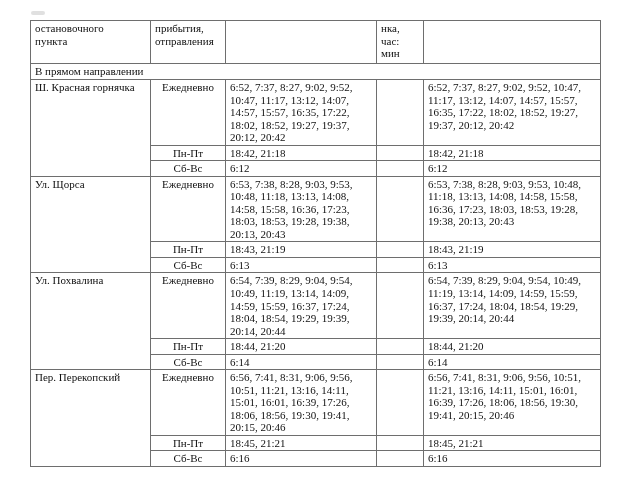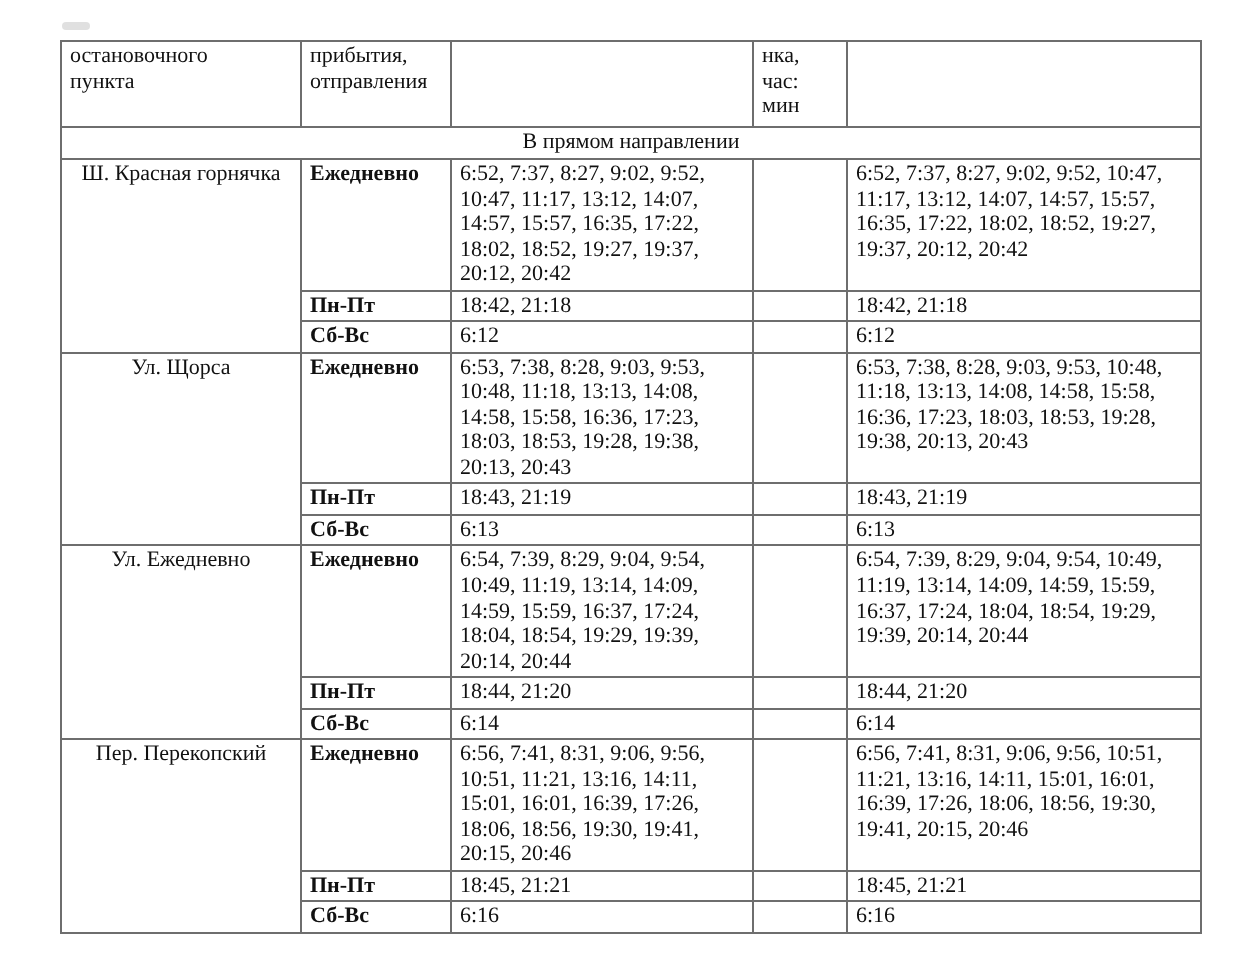--- a/index.html
+++ b/index.html
@@ -48,28 +48,27 @@
   col.w2 { width: 75px; }
   col.w3 { width: 151px; }
   col.w4 { width: 47px; }
   col.w5 { width: 177px; }
 
   td.hdr { height: 40px; }
   td.center { text-align: left; }
   .preline { white-space: pre-line; }
 
   td.direction {
-    text-align: center;
     height: 13px;
     padding: 0 4px;
   }
   td.daily-times { height: 60px; margin-top: 24px; }
   td.small-row { height: 12px; padding-top: 0; padding-bottom: 1px; }
-  td.days { text-align: left; font-weight: bold; }
-  td.namecell { text-align: center; }
+  td.days { text-align: center; }
+  td.namecell { text-align: left; }
 </style>
 </head>
 <body>
 
 <div class="page">
   <div class="artifact"></div>
 
   <table class="schedule">
     <colgroup>
       <col class="w1">
@@ -127,21 +126,21 @@
           <td class="small-row"></td>
           <td class="small-row">18:43, 21:19</td>
         </tr>
         <tr>
           <td class="days small-row">Сб-Вс</td>
           <td class="small-row">6:13</td>
           <td class="small-row"></td>
           <td class="small-row">6:13</td>
         </tr>
         <tr>
-          <td class="namecell" rowspan="3">Ул. Ежедневно</td>
+          <td class="namecell" rowspan="3">Ул. Похвалина</td>
           <td class="days">Ежедневно</td>
           <td class="daily-times">6:54, 7:39, 8:29, 9:04, 9:54, 10:49, 11:19, 13:14, 14:09, 14:59, 15:59, 16:37, 17:24, 18:04, 18:54, 19:29, 19:39, 20:14, 20:44</td>
           <td class=""></td>
           <td class="daily-times">6:54, 7:39, 8:29, 9:04, 9:54, 10:49, 11:19, 13:14, 14:09, 14:59, 15:59, 16:37, 17:24, 18:04, 18:54, 19:29, 19:39, 20:14, 20:44</td>
         </tr>
         <tr>
           <td class="days small-row">Пн-Пт</td>
           <td class="small-row">18:44, 21:20</td>
           <td class="small-row"></td>
           <td class="small-row">18:44, 21:20</td>

